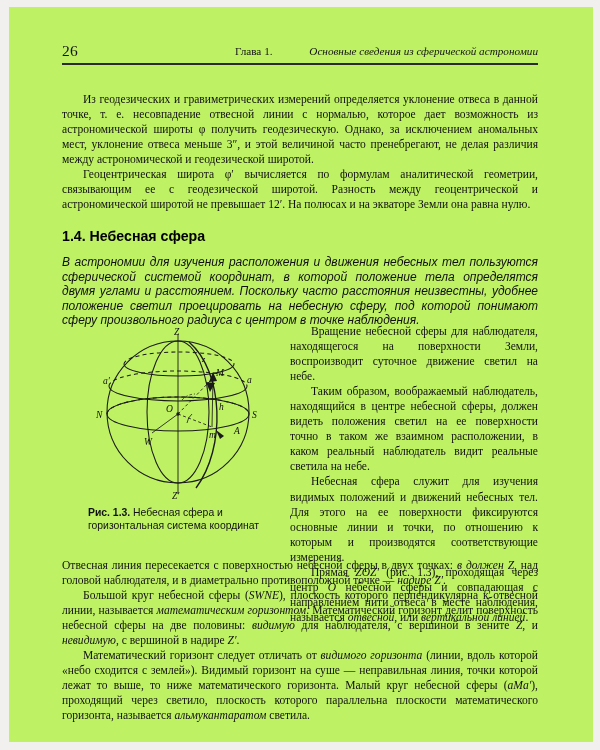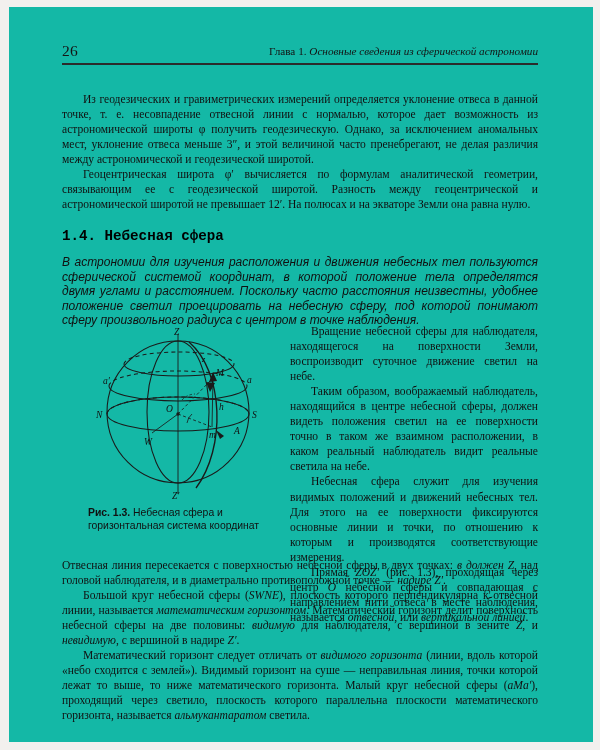--- a/index.html
+++ b/index.html
@@ -4,21 +4,21 @@
 <style>
   html, body {
     margin: 0;
     padding: 0;
     background: #ffffff;
   }
   #page {
     position: relative;
     width: 600px;
     height: 750px;
-    background: #14b8a6;
+    background: #bef264;
     overflow: hidden;
     font-family: "Liberation Serif", "DejaVu Serif", serif;
     color: #111111;
   }
 
   
   .runhead {
     position: absolute;
     left: 62px;
     top: 42px;
@@ -39,20 +39,21 @@
     top: 3px;
     font-size: 11.2px;
     color: #141414;
     white-space: nowrap;
   }
   .runhead .chaptitle .ch {
     font-style: normal;
   }
   .runhead .chaptitle .it {
     font-style: italic;
+    margin-left: 34px;
   }
   .headrule {
     position: absolute;
     left: 62px;
     top: 63px;
     width: 476px;
     height: 1.6px;
     background: #2b2b2b;
   }
 
@@ -74,21 +75,21 @@
   .tblock p.noind { text-indent: 0; }
 
   .it { font-style: italic; }
   .mathit { font-style: italic; font-family: "Liberation Serif", serif; }
   .bld { font-weight: bold; }
 
   
   #para-top   { left: 62px; top: 92px;  width: 476px; }
   #sec-head   { position: absolute; left: 62px; top: 228px; width: 476px;
                 font-size: 14.2px; font-weight: bold; color: #000;
-                font-family: Liberation Mono, monospace; }
+                font-family: Liberation Sans, sans-serif; }
   #intro-ital { left: 62px; top: 255px; width: 476px;
                 font-family: "Liberation Sans", sans-serif;
                 font-style: italic; font-size: 12px; line-height: 14.6px; }
   #col-right  { left: 290px; top: 324px; width: 248px; }
   #para-wide1 { left: 62px; top: 558px; width: 476px; }
   #para-wide2 { left: 62px; top: 648px; width: 476px; }
 
   
   #figure {
     position: absolute;

